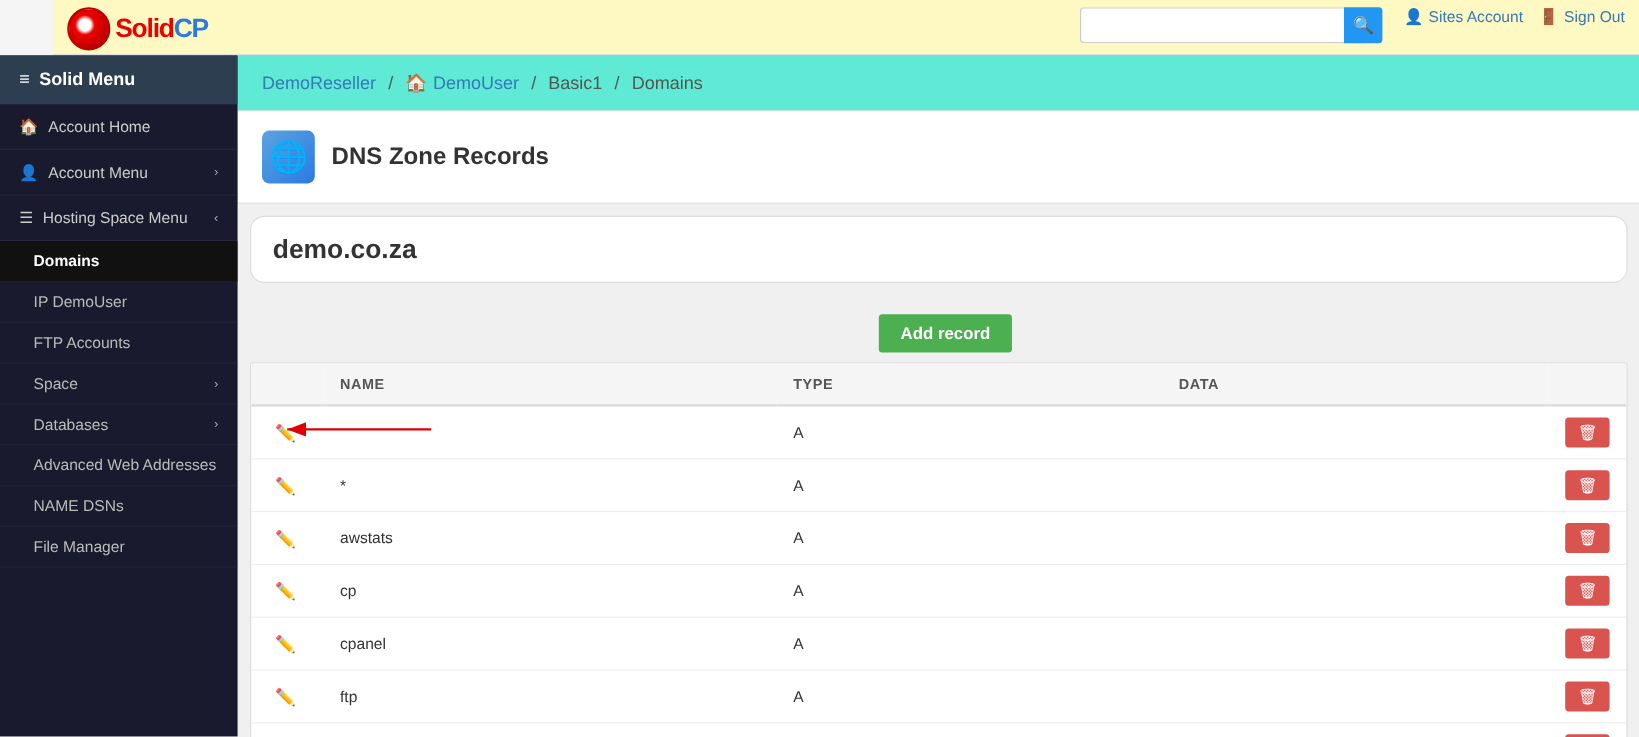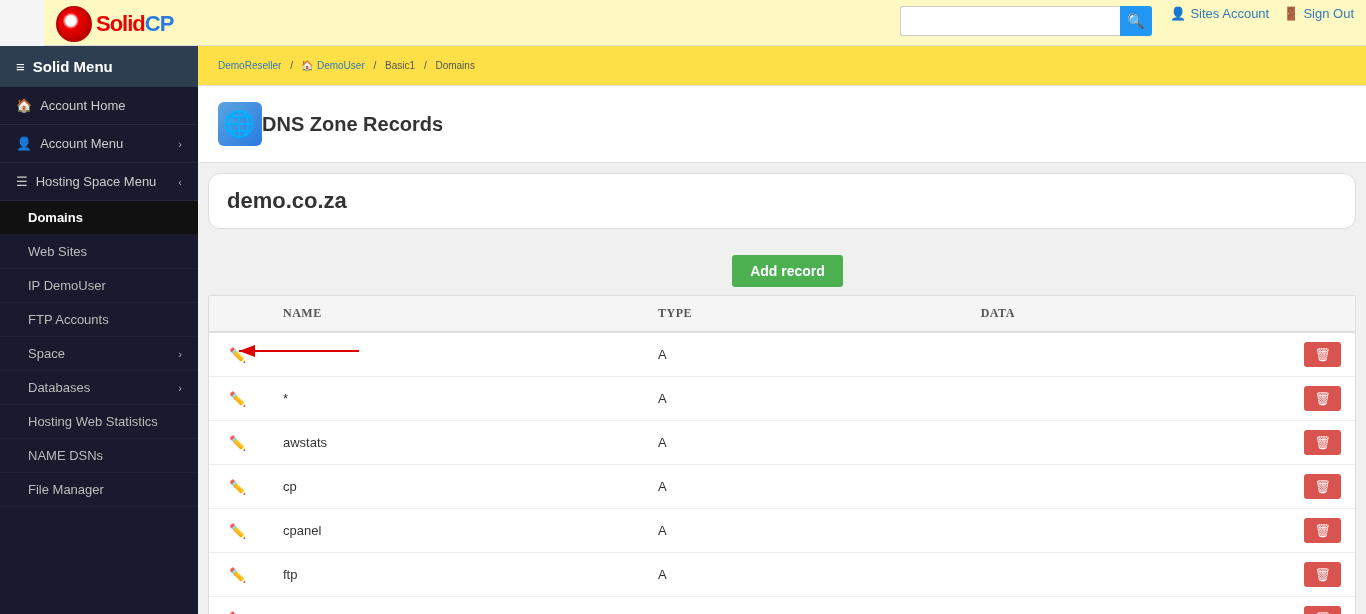--- a/index.html
+++ b/index.html
@@ -89,36 +89,36 @@
     
     .content {
       flex: 1;
       overflow-y: auto;
       background: #f0f0f0;
       padding: 0;
     }
 
     
     .breadcrumb {
-      background: #fde047;
+      background: #5eead4;
       padding: 14px 20px;
       border-bottom: 1px solid #e0e0e0;
-      font-size: 10px;
+      font-size: 15px;
       color: #555;
     }
     .breadcrumb a { color: #337ab7; text-decoration: none; }
     .breadcrumb span { color: #555; }
     .breadcrumb-sep { margin: 0 6px; color: #999; }
     .home-icon { color: #337ab7; }
 
     
     .page-header {
       background: #fff;
       padding: 16px 20px;
-      display: flex; align-items: center; 
+      display: flex; align-items: center; gap: 14px;
       border-bottom: 1px solid #e0e0e0;
       margin-bottom: 10px;
     }
     .page-header-icon {
       width: 44px; height: 44px;
       background: linear-gradient(135deg, #5ba4e0, #2a7ae2);
       border-radius: 6px;
       display: flex; align-items: center; justify-content: center;
       font-size: 22px;
       position: relative;
@@ -176,21 +176,20 @@
       border-bottom: 2px solid #ddd;
     }
     .dns-table thead th {
       padding: 10px 14px;
       text-align: left;
       font-size: 12px;
       font-weight: bold;
       color: #555;
       text-transform: uppercase;
       letter-spacing: 0.5px;
-      font-family: Liberation Serif, serif;
     }
     .dns-table tbody tr {
       border-bottom: 1px solid #eee;
     }
     .dns-table tbody td {
       padding: 9px 14px;
       font-size: 13px;
       color: #333;
     }
     .btn-edit {
@@ -270,38 +269,35 @@
         <span>☰</span>
         <span>Hosting Space Menu</span>
       </div>
       <span class="chevron">‹</span>
     </div>
 
     <div class="sidebar-sub-item active">
       <span>Domains</span>
     </div>
     <div class="sidebar-sub-item">
-      <span>Web Sites</span>
-    </div>
-    <div class="sidebar-sub-item">
       <span>IP DemoUser</span>
     </div>
     <div class="sidebar-sub-item">
       <span>FTP Accounts</span>
     </div>
     <div class="sidebar-sub-item">
       <span>Space</span>
       <span class="chevron">›</span>
     </div>
     <div class="sidebar-sub-item">
       <span>Databases</span>
       <span class="chevron">›</span>
     </div>
     <div class="sidebar-sub-item">
-      <span>Hosting Web Statistics</span>
+      <span>Advanced Web Addresses</span>
     </div>
     <div class="sidebar-sub-item">
       <span>NAME DSNs</span>
     </div>
     <div class="sidebar-sub-item">
       <span>File Manager</span>
     </div>
   </div>
 
   <div class="content" style="position:relative;">

